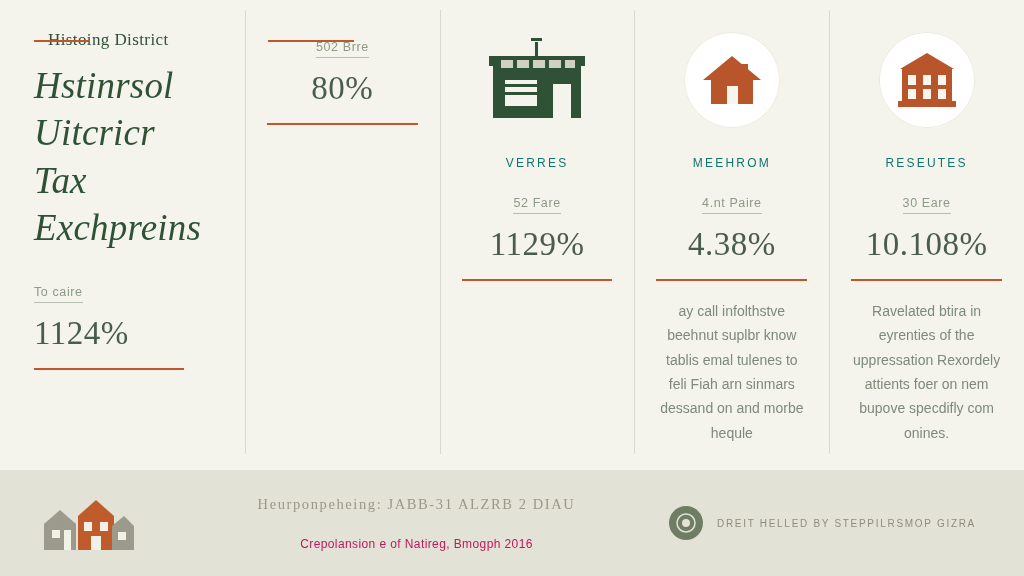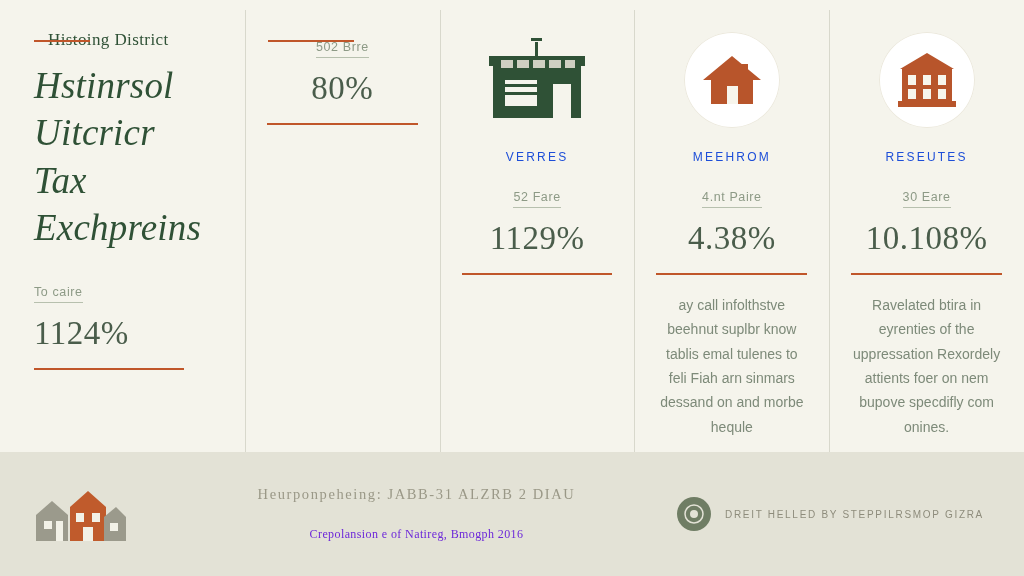--- a/index.html
+++ b/index.html
@@ -120,23 +120,23 @@
     width: 104px;
     height: 96px;
     display: flex;
     align-items: center;
     justify-content: center;
   }
 
   .icon-caption {
     font-size: 12px;
     letter-spacing: 2.2px;
-    color: #1d4ed8;
+    color: #0f766e;
     text-transform: uppercase;
-    margin-top: 14px;
+    margin-top: 20px;
     text-align: center;
   }
 
   
   .stat-label {
     font-size: 12.5px;
     color: #8d9a86;
     letter-spacing: 0.6px;
     margin-top: 26px;
     padding-bottom: 3px;
@@ -177,25 +177,25 @@
     margin-left: 0;
     width: 150px;
   }
 
   
   .footer {
     position: absolute;
     left: 0;
     right: 0;
     bottom: 0;
-    height: 124px;
+    height: 106px;
     background: #e3e2d6;
     display: flex;
     align-items: center;
-    padding: 0 30px;
+    padding: 0 38px;
     box-sizing: border-box;
   }
   .footer-logo {
     width: 96px;
     height: 66px;
     flex: 0 0 auto;
     display: flex;
     align-items: flex-end;
     justify-content: center;
   }
@@ -205,24 +205,23 @@
     padding-left: 30px;
   }
   .footer-line1 {
     font-size: 14.5px;
     letter-spacing: 1.6px;
     color: #9a9887;
     font-family: "Liberation Serif", serif;
   }
   .footer-line2 {
     font-size: 12px;
-    color: #6d28d9;
+    color: #be185d;
     margin-top: 24px;
     letter-spacing: 0.4px;
-    font-family: Liberation Serif, serif;
   }
   .footer-right {
     flex: 0 0 auto;
     display: flex;
     align-items: center;
     gap: 14px;
     padding-right: 10px;
   }
   .seal {
     width: 34px;

